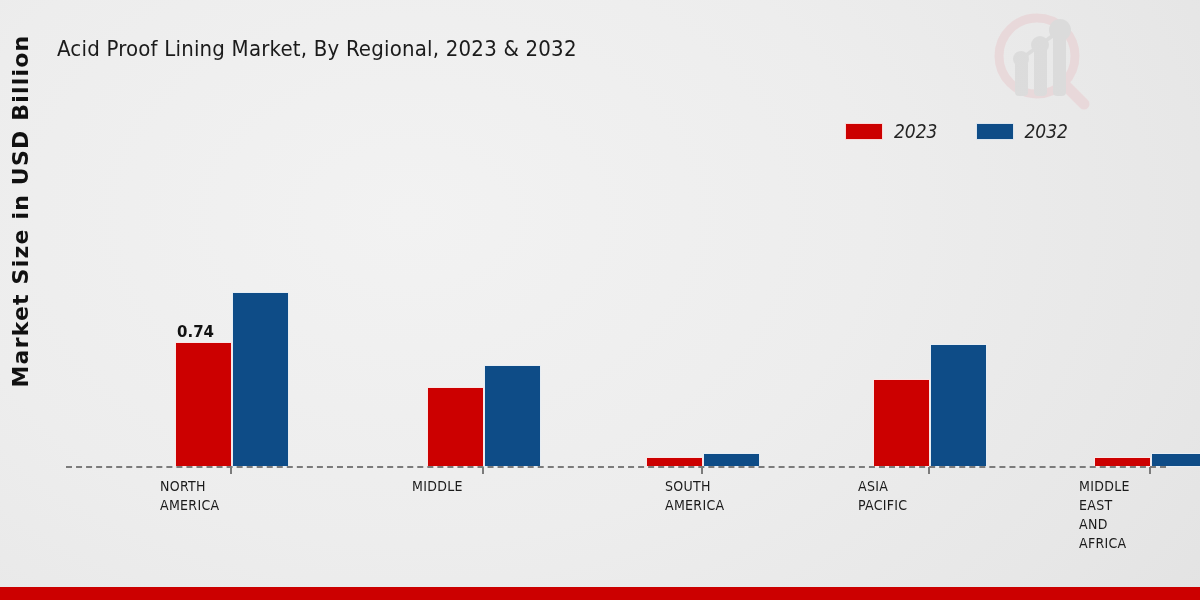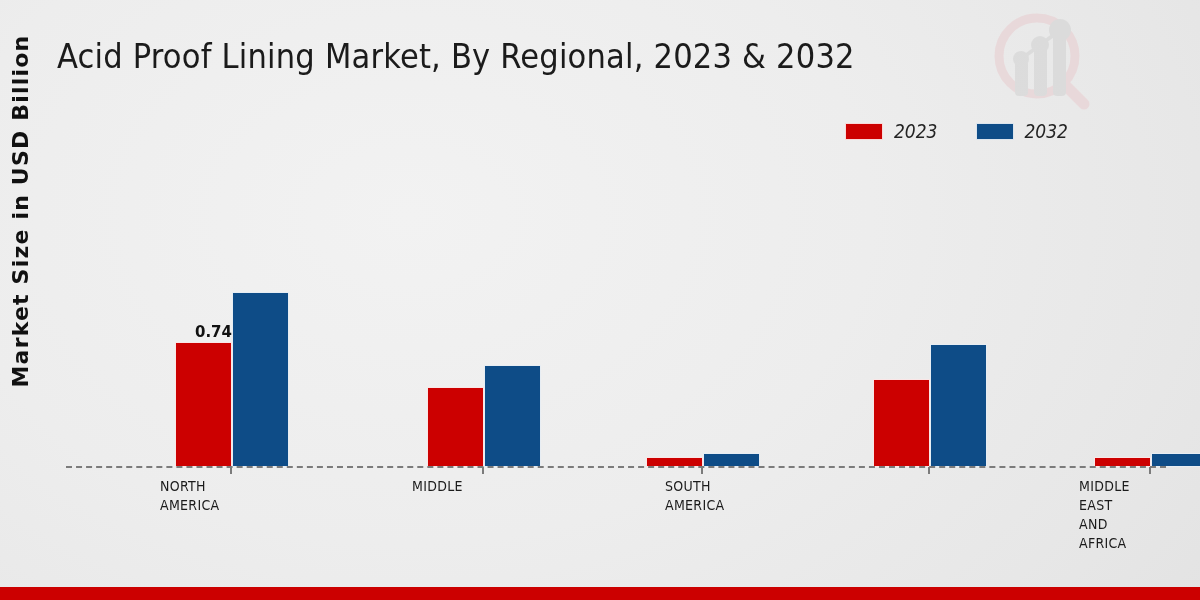--- a/index.html
+++ b/index.html
@@ -29,21 +29,21 @@
     width: 110px;
     height: 108px;
     opacity: 0.5;
   }
 
   
   #chart-title {
     position: absolute;
     left: 57px;
     top: 36px;
-    font-size: 34px;
+    font-size: 22px;
     font-family: "DejaVu Sans Condensed", "Liberation Sans Narrow", "Liberation Sans", sans-serif;
     font-stretch: condensed;
     color: #1b1b1b;
     letter-spacing: 0.2px;
     white-space: nowrap;
   }
 
   
   #legend {
     position: absolute;
@@ -198,21 +198,21 @@
   </div>
 
   <div id="y-axis-title">Market Size in USD Billion</div>
 
   <div id="plot">
       <div class="category" style="left: 109px; width: 110px;">
         <div class="bars">
           <div class="bar s2023" style="width: 55px; height: 123px; background: rgb(204, 0, 0);"></div>
           <div class="bar s2032" style="width: 55px; height: 173px; background: rgb(14, 76, 135);"></div>
         </div>
-        <div class="bar-value" style="left: 2px; top: 173px; width: 55px; text-align: right;">0.74</div>
+        <div class="bar-value" style="left: 2px; top: 173px; width: 55px; text-align: left;">0.74</div>
       </div>
       <div class="tick" style="left: 164px;"></div>
       <div class="cat-label" style="left: 94px; width: 140px;">
         <div>NORTH</div>
         <div>AMERICA</div>
       </div>
       <div class="category" style="left: 361px; width: 110px;">
         <div class="bars">
           <div class="bar s2023" style="width: 55px; height: 78px; background: rgb(204, 0, 0);"></div>
           <div class="bar s2032" style="width: 55px; height: 100px; background: rgb(14, 76, 135);"></div>
@@ -233,20 +233,24 @@
         <div>SOUTH</div>
         <div>AMERICA</div>
       </div>
       <div class="category" style="left: 807px; width: 110px;">
         <div class="bars">
           <div class="bar s2023" style="width: 55px; height: 86px; background: rgb(204, 0, 0);"></div>
           <div class="bar s2032" style="width: 55px; height: 121px; background: rgb(14, 76, 135);"></div>
         </div>
       </div>
       <div class="tick" style="left: 862px;"></div>
+      <div class="cat-label" style="left: 792px; width: 140px;">
+        <div>ASIA</div>
+        <div>PACIFIC</div>
+      </div>
       <div class="category" style="left: 1028px; width: 110px;">
         <div class="bars">
           <div class="bar s2023" style="width: 55px; height: 8px; background: rgb(204, 0, 0);"></div>
           <div class="bar s2032" style="width: 55px; height: 12px; background: rgb(14, 76, 135);"></div>
         </div>
       </div>
       <div class="tick" style="left: 1083px;"></div>
       <div class="cat-label" style="left: 1013px; width: 140px;">
         <div>MIDDLE</div>
         <div>EAST</div>

